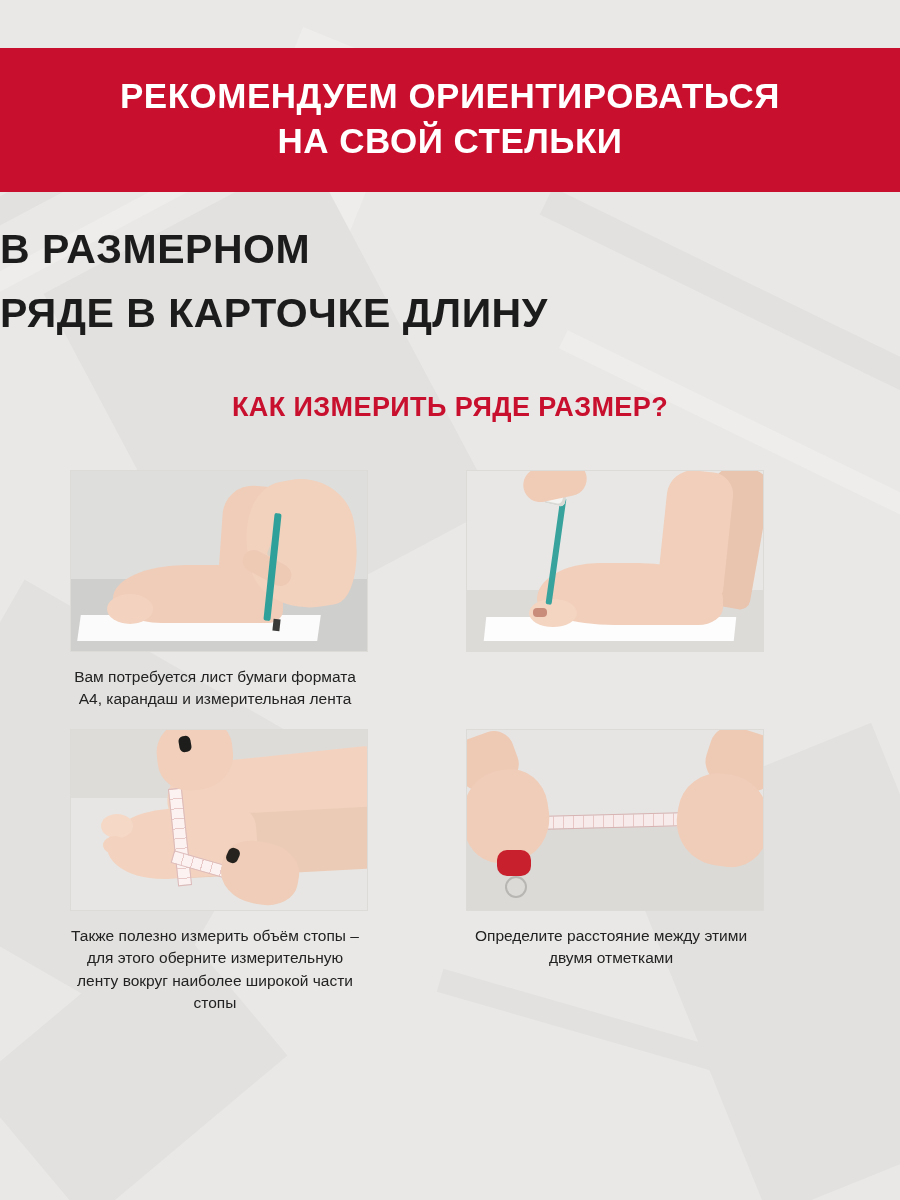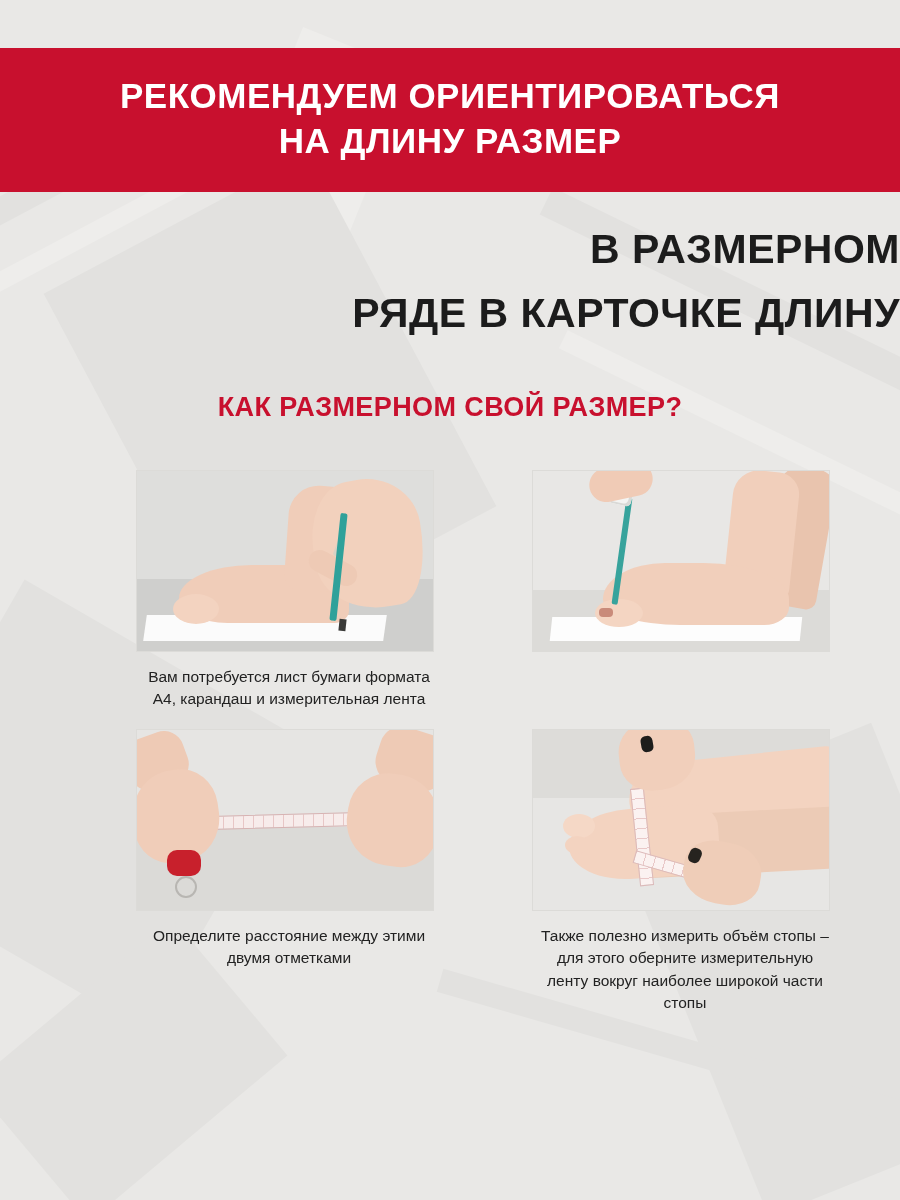--- a/index.html
+++ b/index.html
@@ -64,21 +64,21 @@
     font-size: 35px;
     letter-spacing: 0.5px;
     line-height: 1.28;
   }
 
   .headline {
     position: absolute;
     left: 0;
     top: 218px;
     width: 900px;
-    text-align: right;
+    text-align: left;
   }
   .headline .l {
     color: #1c1c1c;
     font-weight: bold;
     font-size: 41px;
     line-height: 1.55;
     letter-spacing: 0.5px;
   }
 
   .subhead {
@@ -98,21 +98,21 @@
     left: 0;
     top: 470px;
     width: 900px;
     box-sizing: border-box;
     padding: 0 70px;
     display: grid;
     grid-template-columns: 1fr 1fr;
     column-gap: 32px;
     row-gap: 18px;
   }
-  .cell { display: flex; flex-direction: column; align-items: flex-end; }
+  .cell { display: flex; flex-direction: column; align-items: flex-start; }
 
   .photo {
     width: 296px;
     height: 180px;
     position: relative;
     overflow: hidden;
     background: #f2f1ef;
     border: 1px solid #dcdbd8;
   }
   .caption {
@@ -291,29 +291,29 @@
   <div class="band b6"></div>
   <div class="band b7"></div>
   <div class="band b8"></div>
   <div class="band b9"></div>
 </div>
 
 <div class="page">
 
   <div class="banner">
     <div class="banner-line">РЕКОМЕНДУЕМ ОРИЕНТИРОВАТЬСЯ</div>
-    <div class="banner-line">НА ДЛИНУ РАЗМЕР</div>
+    <div class="banner-line">НА СВОЙ СТЕЛЬКИ</div>
   </div>
 
   <div class="headline">
     <div class="l">В РАЗМЕРНОМ</div>
     <div class="l">РЯДЕ В КАРТОЧКЕ ДЛИНУ</div>
   </div>
 
-  <div class="subhead">КАК РАЗМЕРНОМ СВОЙ РАЗМЕР?</div>
+  <div class="subhead">КАК ИЗМЕРИТЬ РЯДЕ РАЗМЕР?</div>
 
   <div class="grid">
 
     <div class="cell">
       <div class="photo">
         <div class="p1-wallA"></div>
         <div class="p1-wallB"></div>
         <div class="p1-paper"></div>
         <div class="p1-foot"></div>
         <div class="p1-toes"></div>
@@ -334,35 +334,20 @@
         <div class="p2-paper"></div>
         <div class="p2-leg2"></div>
         <div class="p2-leg"></div>
         <div class="p2-foot"></div>
         <div class="p2-toes"></div>
         <div class="p2-nail"></div>
         <div class="p2-pencil"></div>
         <div class="p2-eraser"></div>
         <div class="p2-hand"></div>
       </div>
-    </div>
-
-    <div class="cell">
-      <div class="photo">
-        <div class="p3-bg"></div>
-        <div class="p3-table"></div>
-        <div class="p3-armL"></div>
-        <div class="p3-armR"></div>
-        <div class="p3-tape"></div>
-        <div class="p3-handL"></div>
-        <div class="p3-handR"></div>
-        <div class="p3-case"></div>
-        <div class="p3-ring"></div>
-      </div>
-      <div class="caption">Определите расстояние между этими двумя отметками</div>
     </div>
 
     <div class="cell">
       <div class="photo">
         <div class="p4-bg"></div>
         <div class="p4-band"></div>
         <div class="p4-legs"></div>
         <div class="p4-legs2"></div>
         <div class="p4-foot"></div>
         <div class="p4-toe1"></div>
@@ -370,16 +355,31 @@
         <div class="p4-tape"></div>
         <div class="p4-tape2"></div>
         <div class="p4-hand"></div>
         <div class="p4-nailpolish"></div>
         <div class="p4-hand2"></div>
         <div class="p4-nail2"></div>
       </div>
       <div class="caption">Также полезно измерить объём стопы – для этого оберните измерительную ленту вокруг наиболее широкой части стопы</div>
     </div>
 
+    <div class="cell">
+      <div class="photo">
+        <div class="p3-bg"></div>
+        <div class="p3-table"></div>
+        <div class="p3-armL"></div>
+        <div class="p3-armR"></div>
+        <div class="p3-tape"></div>
+        <div class="p3-handL"></div>
+        <div class="p3-handR"></div>
+        <div class="p3-case"></div>
+        <div class="p3-ring"></div>
+      </div>
+      <div class="caption">Определите расстояние между этими двумя отметками</div>
+    </div>
+
   </div>
 
 
 </div>
 
 </body></html>

